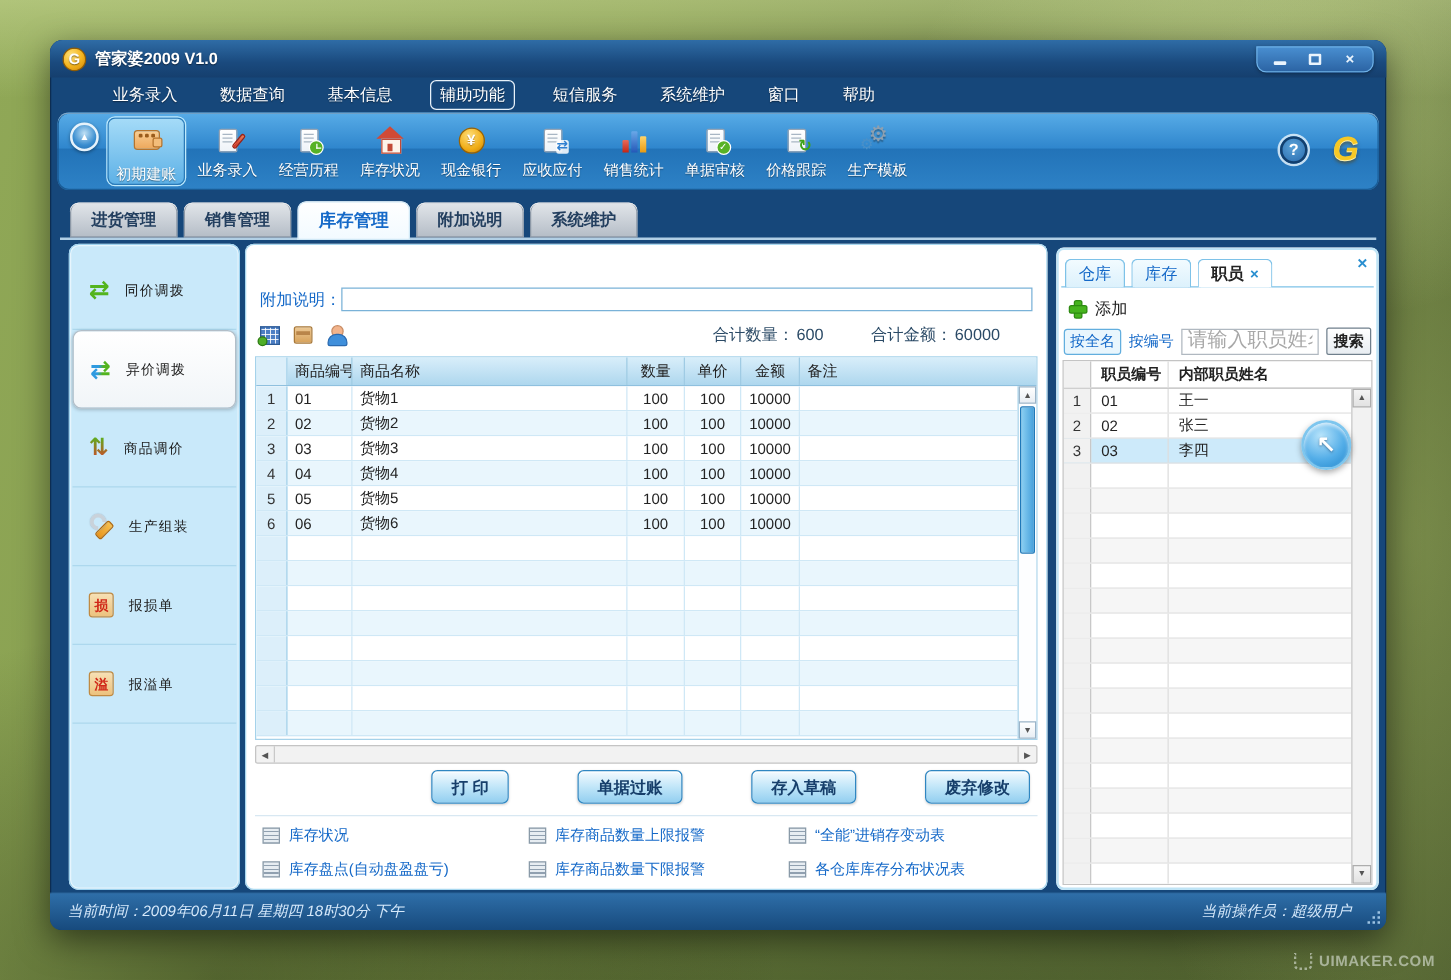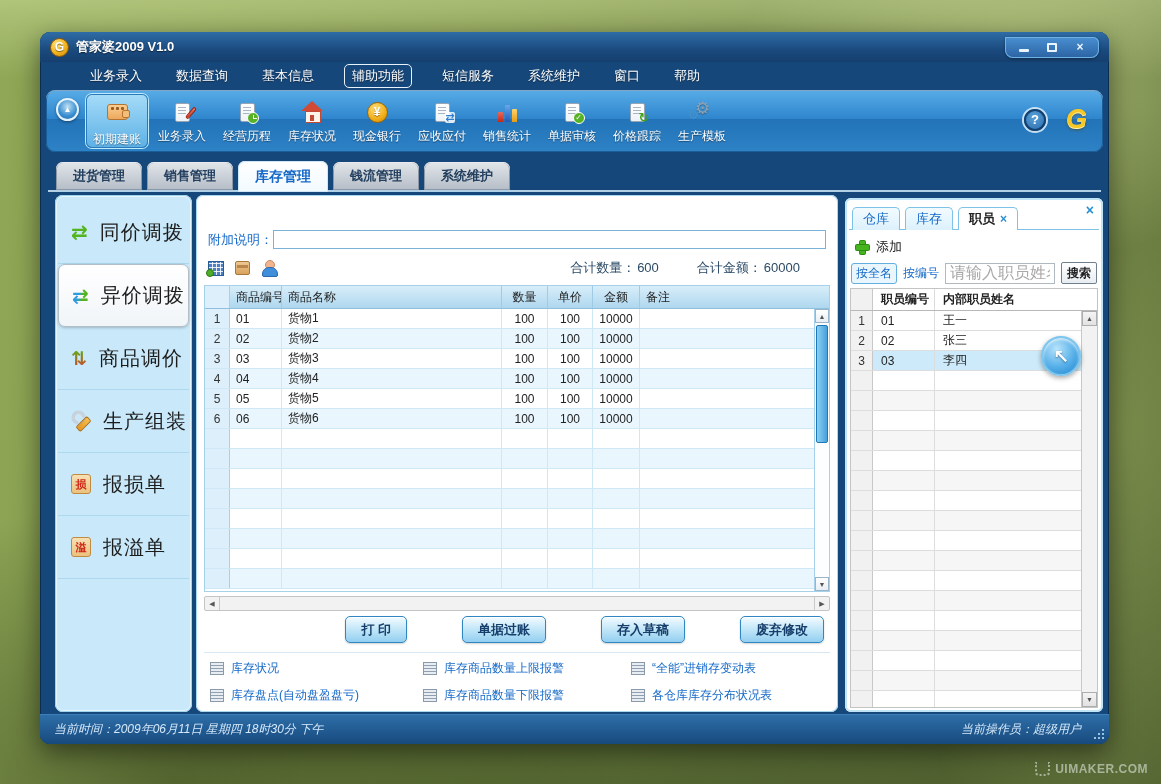--- a/index.html
+++ b/index.html
@@ -103,21 +103,21 @@
   .mtab.active{ height:31px; margin-bottom:-2px; background:linear-gradient(#ffffff,#f2faff); color:#1569c8;
     box-shadow:inset 0 0 0 1px #d0e8f6; z-index:2; font-size:14px; }
 
   
   .sidebar{ position:absolute; left:15px; top:163px; width:137px; height:517px; background:#c9e9fa;
     border-radius:8px; box-shadow:inset 0 0 0 1px #9ed3ef, inset 0 0 0 2px rgba(255,255,255,.55); padding-top:6px; }
   .side-item{ height:63px; display:flex; align-items:center; gap:12px; padding-left:13px; margin:0 3px;
     border-bottom:1px solid rgba(150,202,228,.55); cursor:default; }
   .side-item.active{ background:linear-gradient(#ffffff,#f1f5f8); border:1px solid #b2bec8; border-radius:7px;
     box-shadow:0 1px 3px rgba(0,0,0,.22); }
-  .slabel{ font-size:20px; color:#1c1c1c; letter-spacing:1px; }
+  .slabel{ font-size:11px; color:#1c1c1c; letter-spacing:1px; }
   .s-swap{ font-size:20px; font-weight:bold; color:#53b41e; line-height:1; }
   .s-swap.two{ background:linear-gradient(100deg,#2e9ae0 40%,#53b41e 60%); -webkit-background-clip:text; background-clip:text; color:#3aa8c8; -webkit-text-fill-color:transparent; }
   .s-price{ font-size:19px; font-weight:bold; line-height:1; background:linear-gradient(#55b41e,#d8402a); -webkit-background-clip:text; background-clip:text; color:#b86020; -webkit-text-fill-color:transparent; }
   .s-wrench{ width:20px; height:20px; position:relative; }
   .s-wrench::before{ content:""; position:absolute; left:9px; top:5px; width:5px; height:14px; background:linear-gradient(#f6c050,#e8951c); border:1px solid #b06a10; border-radius:2px; transform:rotate(45deg); }
   .s-wrench::after{ content:""; position:absolute; left:1px; top:0; width:7px; height:7px; border:3px solid #c9d2da; border-radius:50%; border-right-color:transparent; transform:rotate(45deg); box-shadow:0 0 1px #8a98a6; }
   .s-box{ width:20px; height:20px; background:linear-gradient(#f7e0b4,#ecc27e); border:1px solid #c08a42; border-radius:3px;
     display:flex; align-items:center; justify-content:center; font-size:11px; font-weight:bold; color:#d02818; }
 
   .main-panel{ position:absolute; left:156px; top:163px; width:642px; height:517px; background:#fff;
@@ -345,21 +345,21 @@
     <div class="toolbar-right">
       <span class="help-icon">?</span>
       <span class="brand-g">G</span>
     </div>
   </div>
 
   <div class="tabstrip">
     <span class="mtab">进货管理</span>
     <span class="mtab">销售管理</span>
     <span class="mtab active">库存管理</span>
-    <span class="mtab">钱流管理</span>
+    <span class="mtab">附加说明</span>
     <span class="mtab">系统维护</span>
   </div>
 
   <div class="sidebar">
     <div class="side-item">
       <span class="s-swap">⇄</span>
       <span class="slabel">同价调拨</span>
     </div>
     <div class="side-item active">
       <span class="s-swap two">⇄</span>

